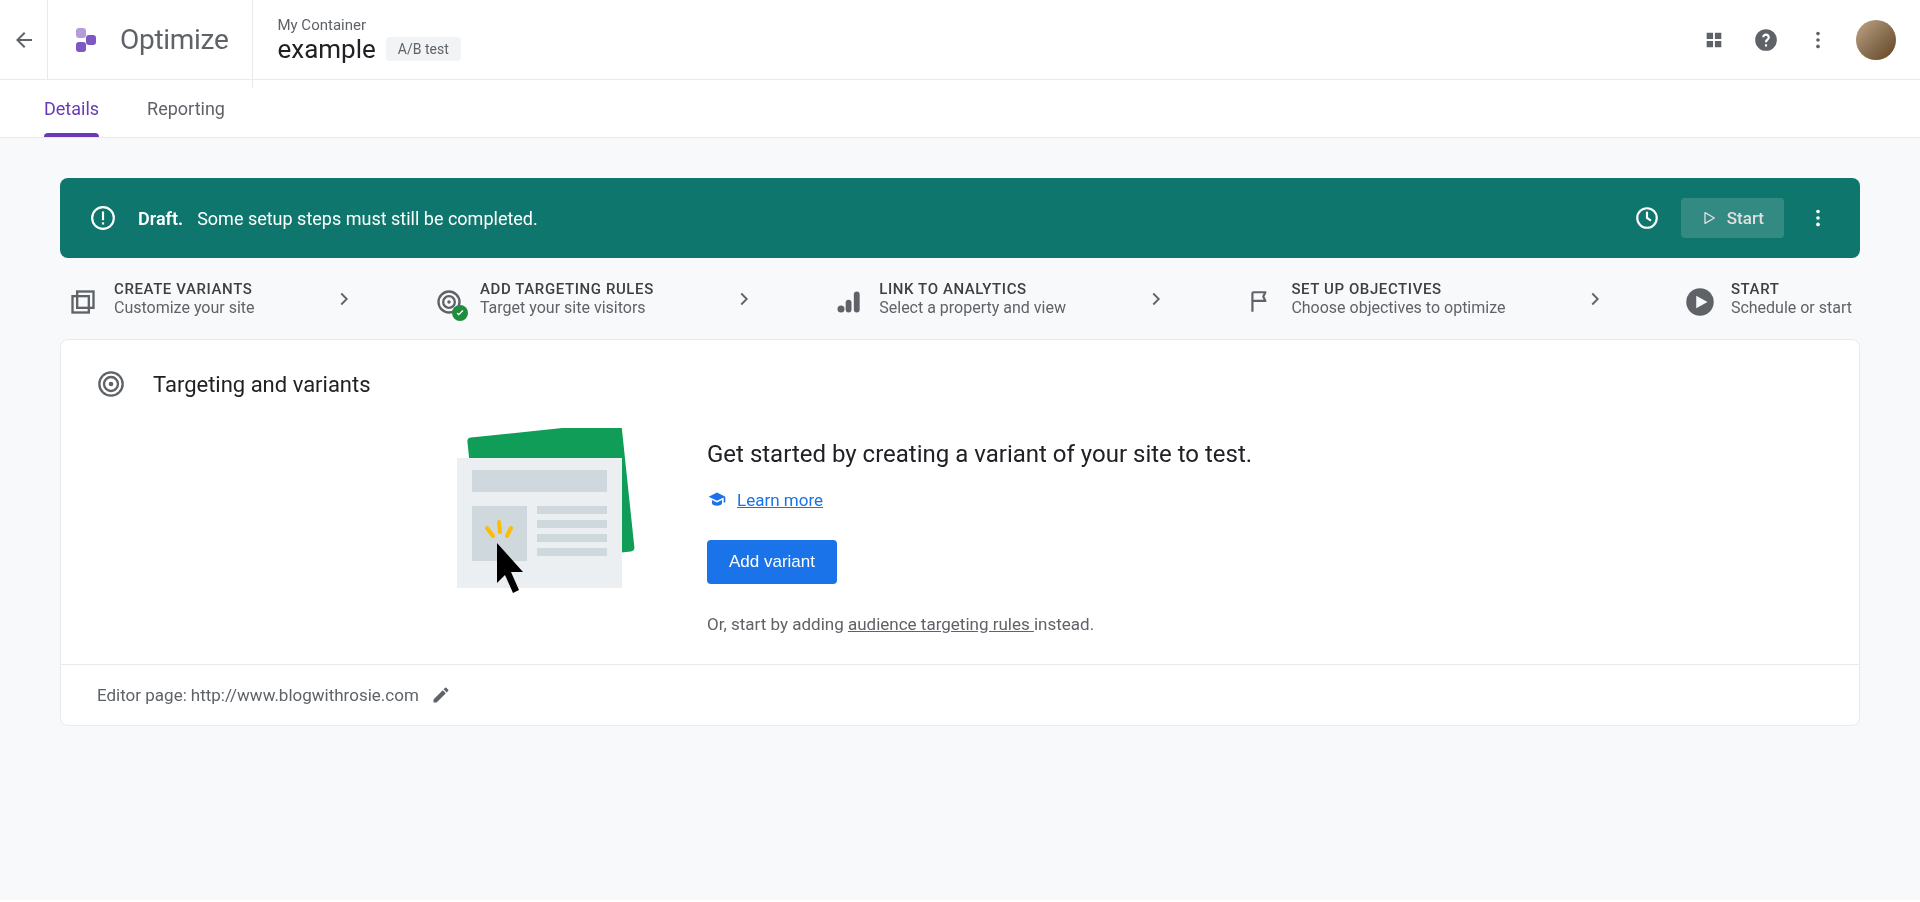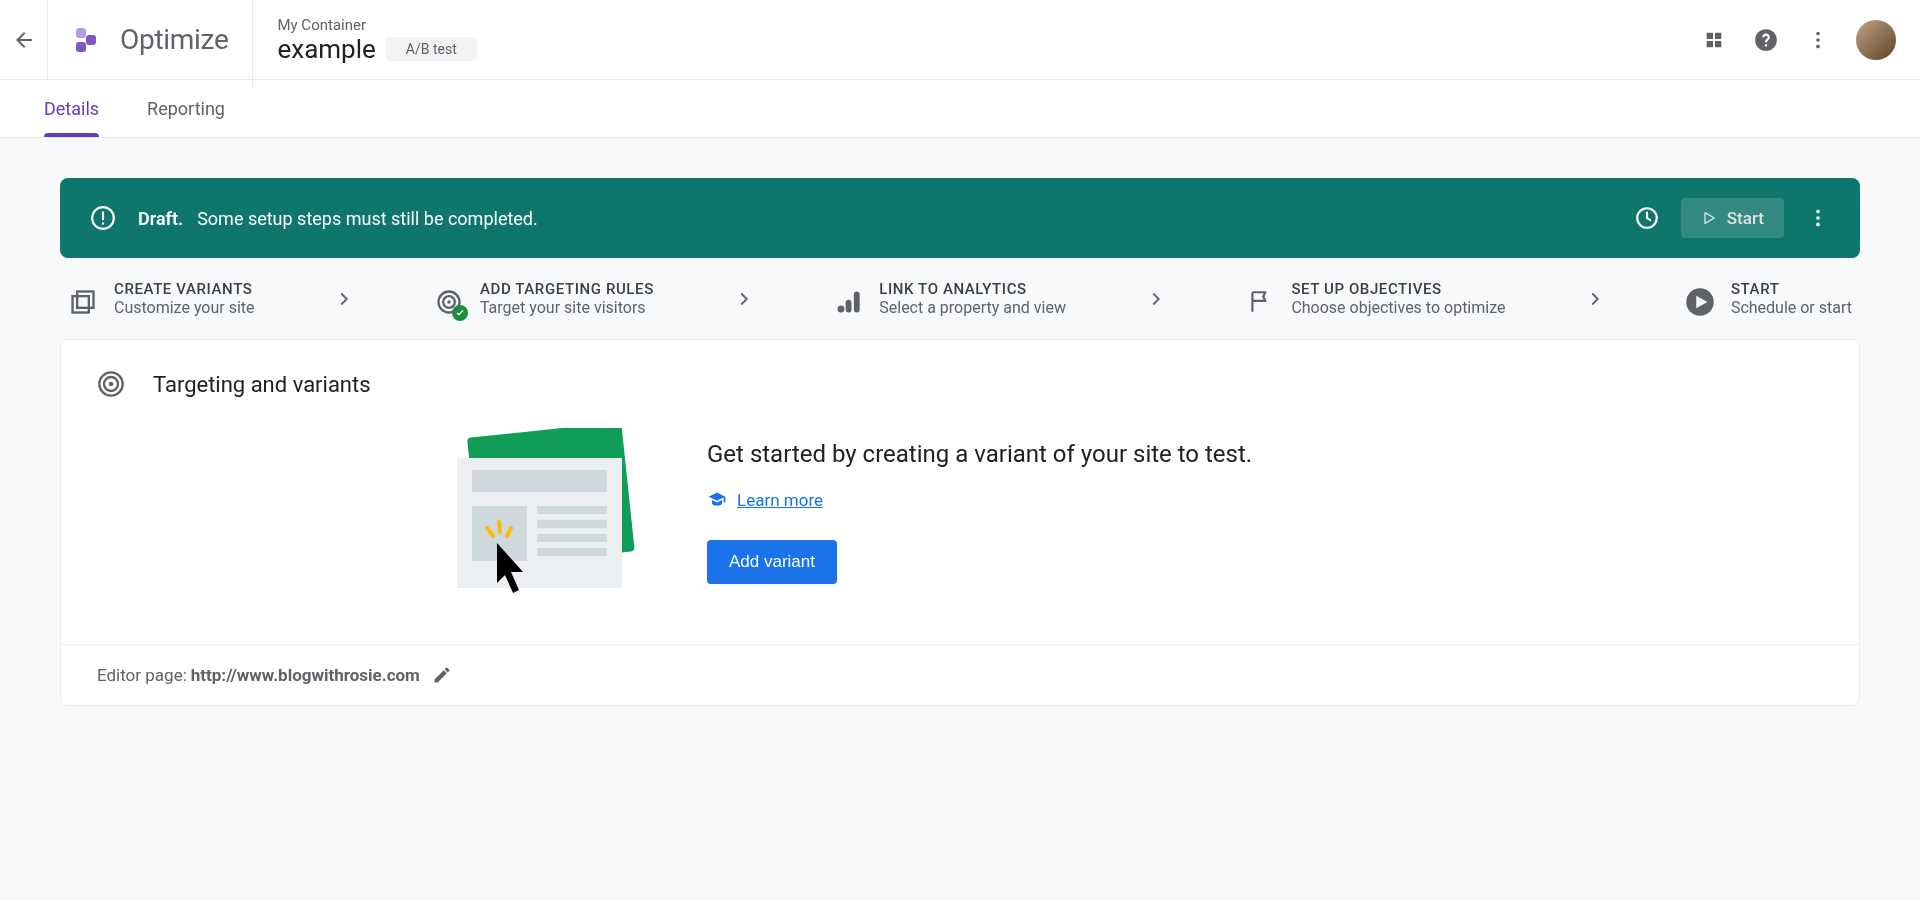--- a/index.html
+++ b/index.html
@@ -66,21 +66,21 @@
     gap: 10px;
   }
   .breadcrumb-title {
     font-size: 26px;
     color: #202124;
   }
   .breadcrumb-chip {
     background: #f1f3f4;
     color: #5f6368;
     font-size: 14px;
-    padding: 4px 20px;
+    padding: 4px 12px;
     border-radius: 4px;
   }
   .header-spacer {
     flex: 1;
   }
   .header-actions {
     display: flex;
     align-items: center;
     gap: 24px;
   }
@@ -527,25 +527,28 @@
       </div>
       <div class="card-content">
         <div class="card-headline">Get started by creating a variant of your site to test.</div>
         <div class="learn-more">
           <svg width="20" height="20" viewBox="0 0 24 24">
               <path d="M12 3L2 8l10 5 8-4v6h2V8L12 3zm-6 9v4c0 1.66 2.69 3 6 3s6-1.34 6-3v-4l-6 3-6-3z" fill="#1a73e8"></path>
             </svg>
           <span>Learn more</span>
         </div>
         <button class="add-variant-btn">Add variant</button>
+        <div class="alt-text">
+          <span>Or, start by adding </span><a>audience targeting rules </a><span>instead.</span>
+        </div>
       </div>
     </div>
     <div class="card-footer">
       <span>Editor page: </span>
-      <span style="margin-left:-8px;font-weight:bold;">http://www.blogwithrosie.com</span>
+      <span style="margin-left:-8px;">http://www.blogwithrosie.com</span>
       <div class="pencil">
         <svg width="20" height="20" viewBox="0 0 24 24">
             <path d="M3 17.25V21h3.75L17.81 9.94l-3.75-3.75L3 17.25zM20.71 7.04a1 1 0 0 0 0-1.41l-2.34-2.34a1 1 0 0 0-1.41 0l-1.83 1.83 3.75 3.75 1.83-1.83z" fill="#5f6368"></path>
           </svg>
       </div>
     </div>
   </div>
 </div>
 
 </body></html>

